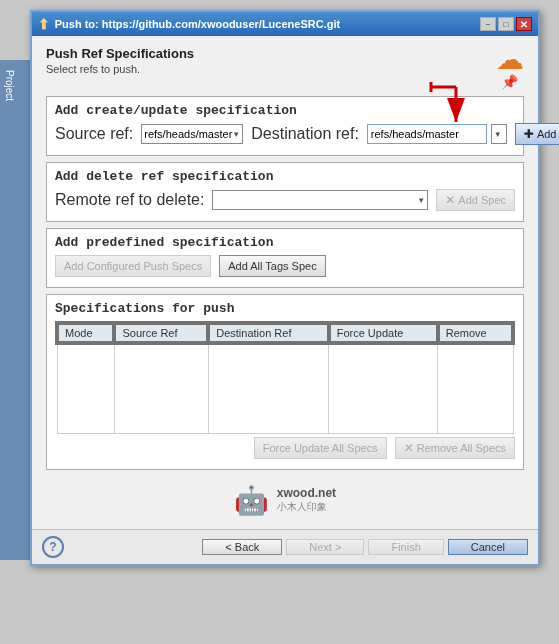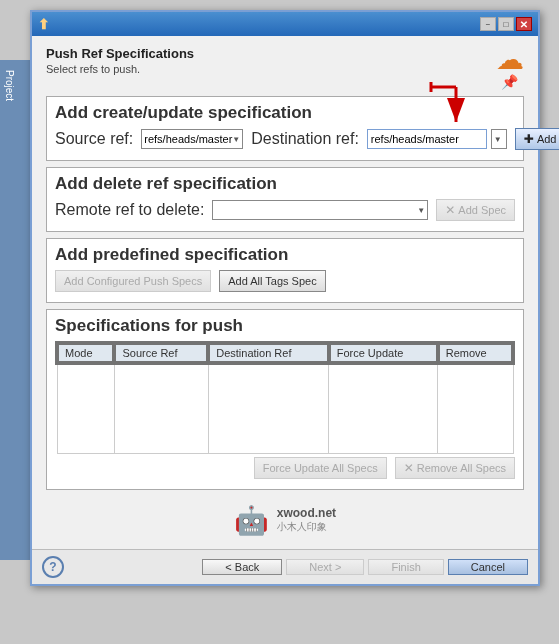--- a/index.html
+++ b/index.html
@@ -114,24 +114,25 @@
     }
 
     
     .section {
       border: 1px solid #aaa;
       background: white;
       margin-bottom: 6px;
       padding: 6px 8px;
     }
     .section-title {
-      font-size: 17px;
+      font-size: 13px;
       font-weight: bold;
       color: #333;
       margin-bottom: 5px;
+      font-family: Liberation Mono, monospace;
     }
     .form-row {
       display: flex;
       align-items: center;
       gap: 8px;
       margin-bottom: 4px;
     }
     .form-label {
       font-size: 16px;
       color: #333;
@@ -306,20 +307,21 @@
 
   <div class="sidebar-hint">
     <div class="sidebar-text">Project</div>
   </div>
 
   <div class="dialog-window">
 
     <div class="dialog-title-bar">
       <div class="dialog-title-left">
         <span class="dialog-title-icon">⬆</span>
+        <span>Push to: https://github.com/xwooduser/LuceneSRC.git</span>
       </div>
       <div class="dialog-title-controls">
         <div class="dialog-ctrl-btn">−</div>
         <div class="dialog-ctrl-btn">□</div>
         <div class="dialog-ctrl-btn close-btn">✕</div>
       </div>
     </div>
 
     <div class="dialog-content">
 

